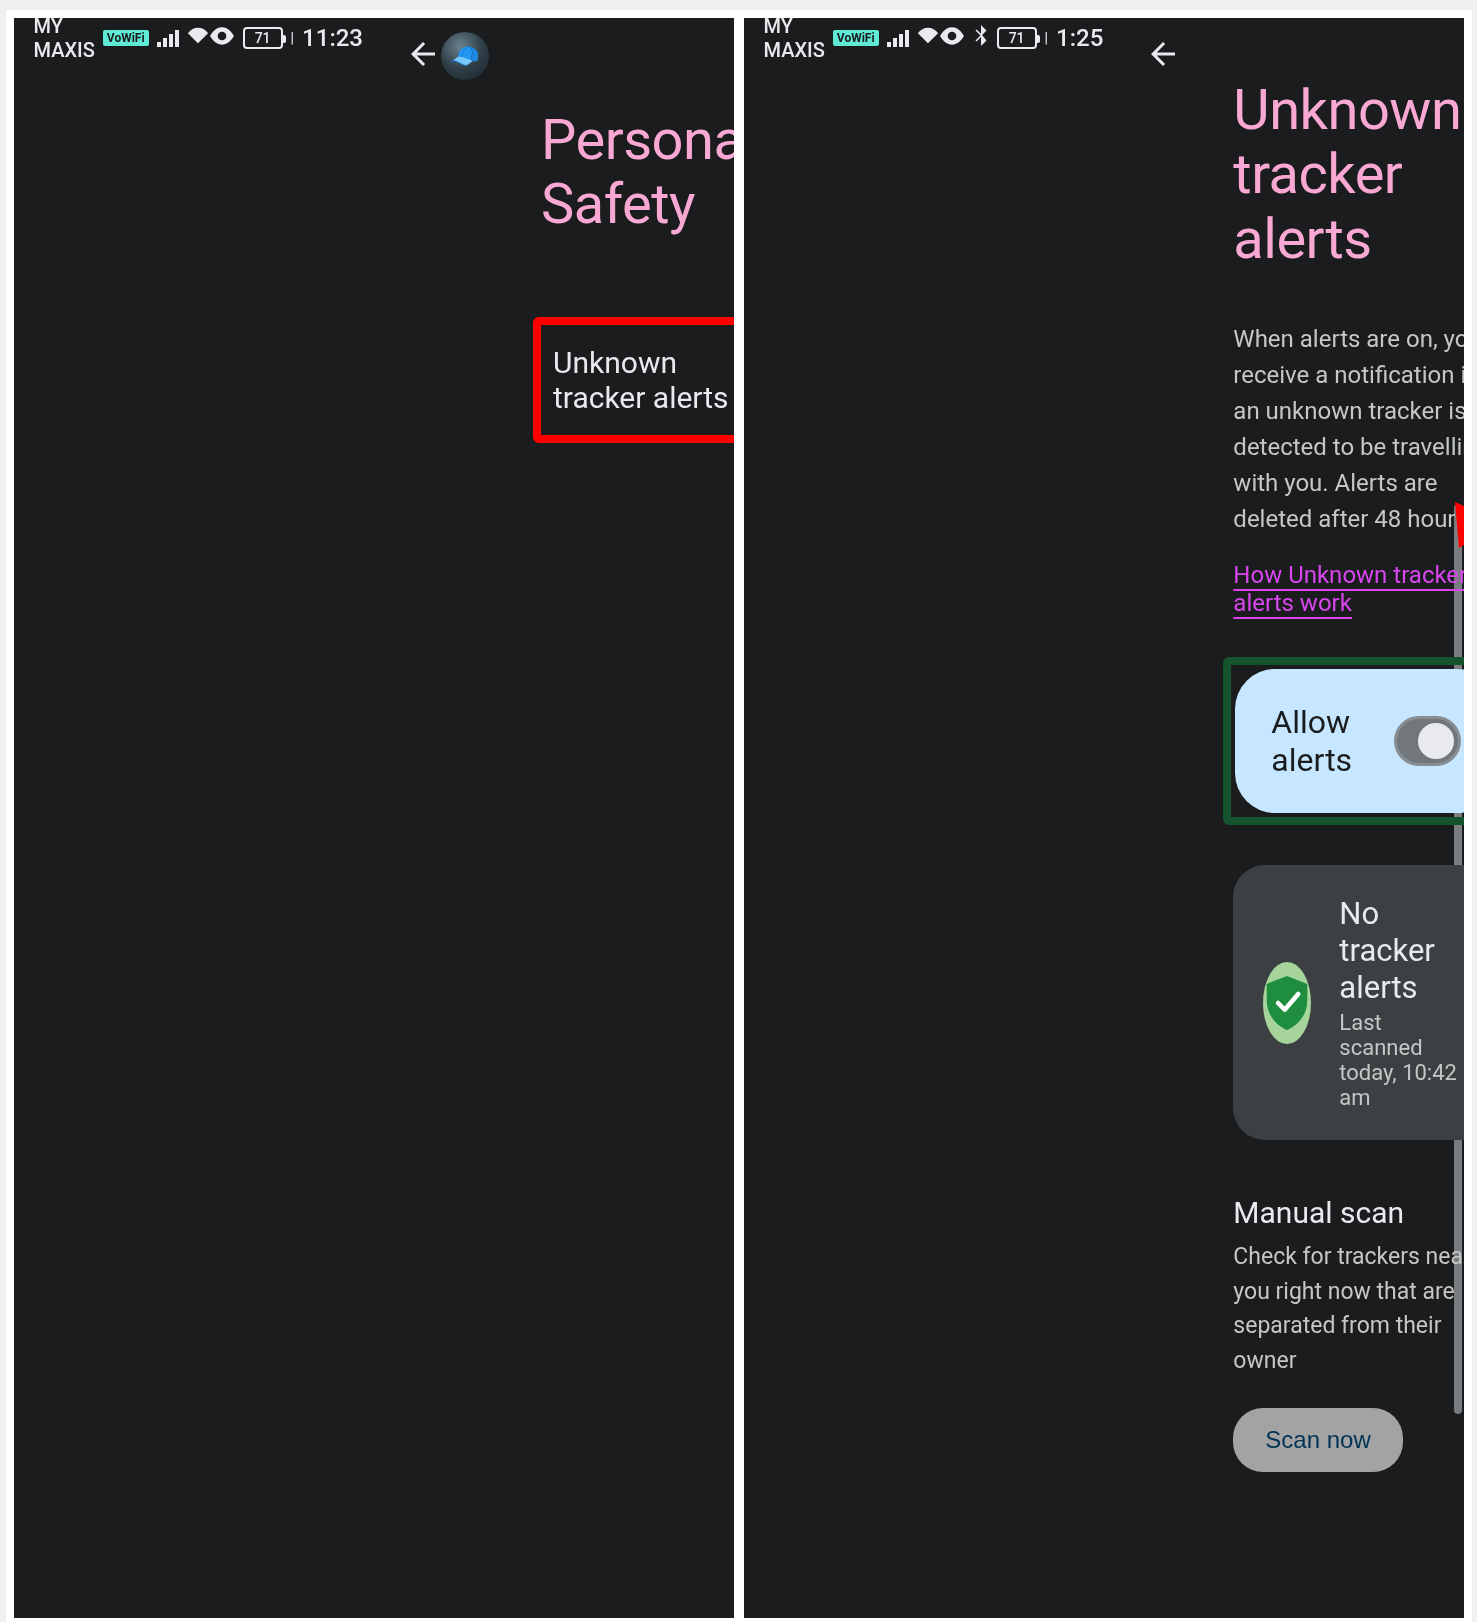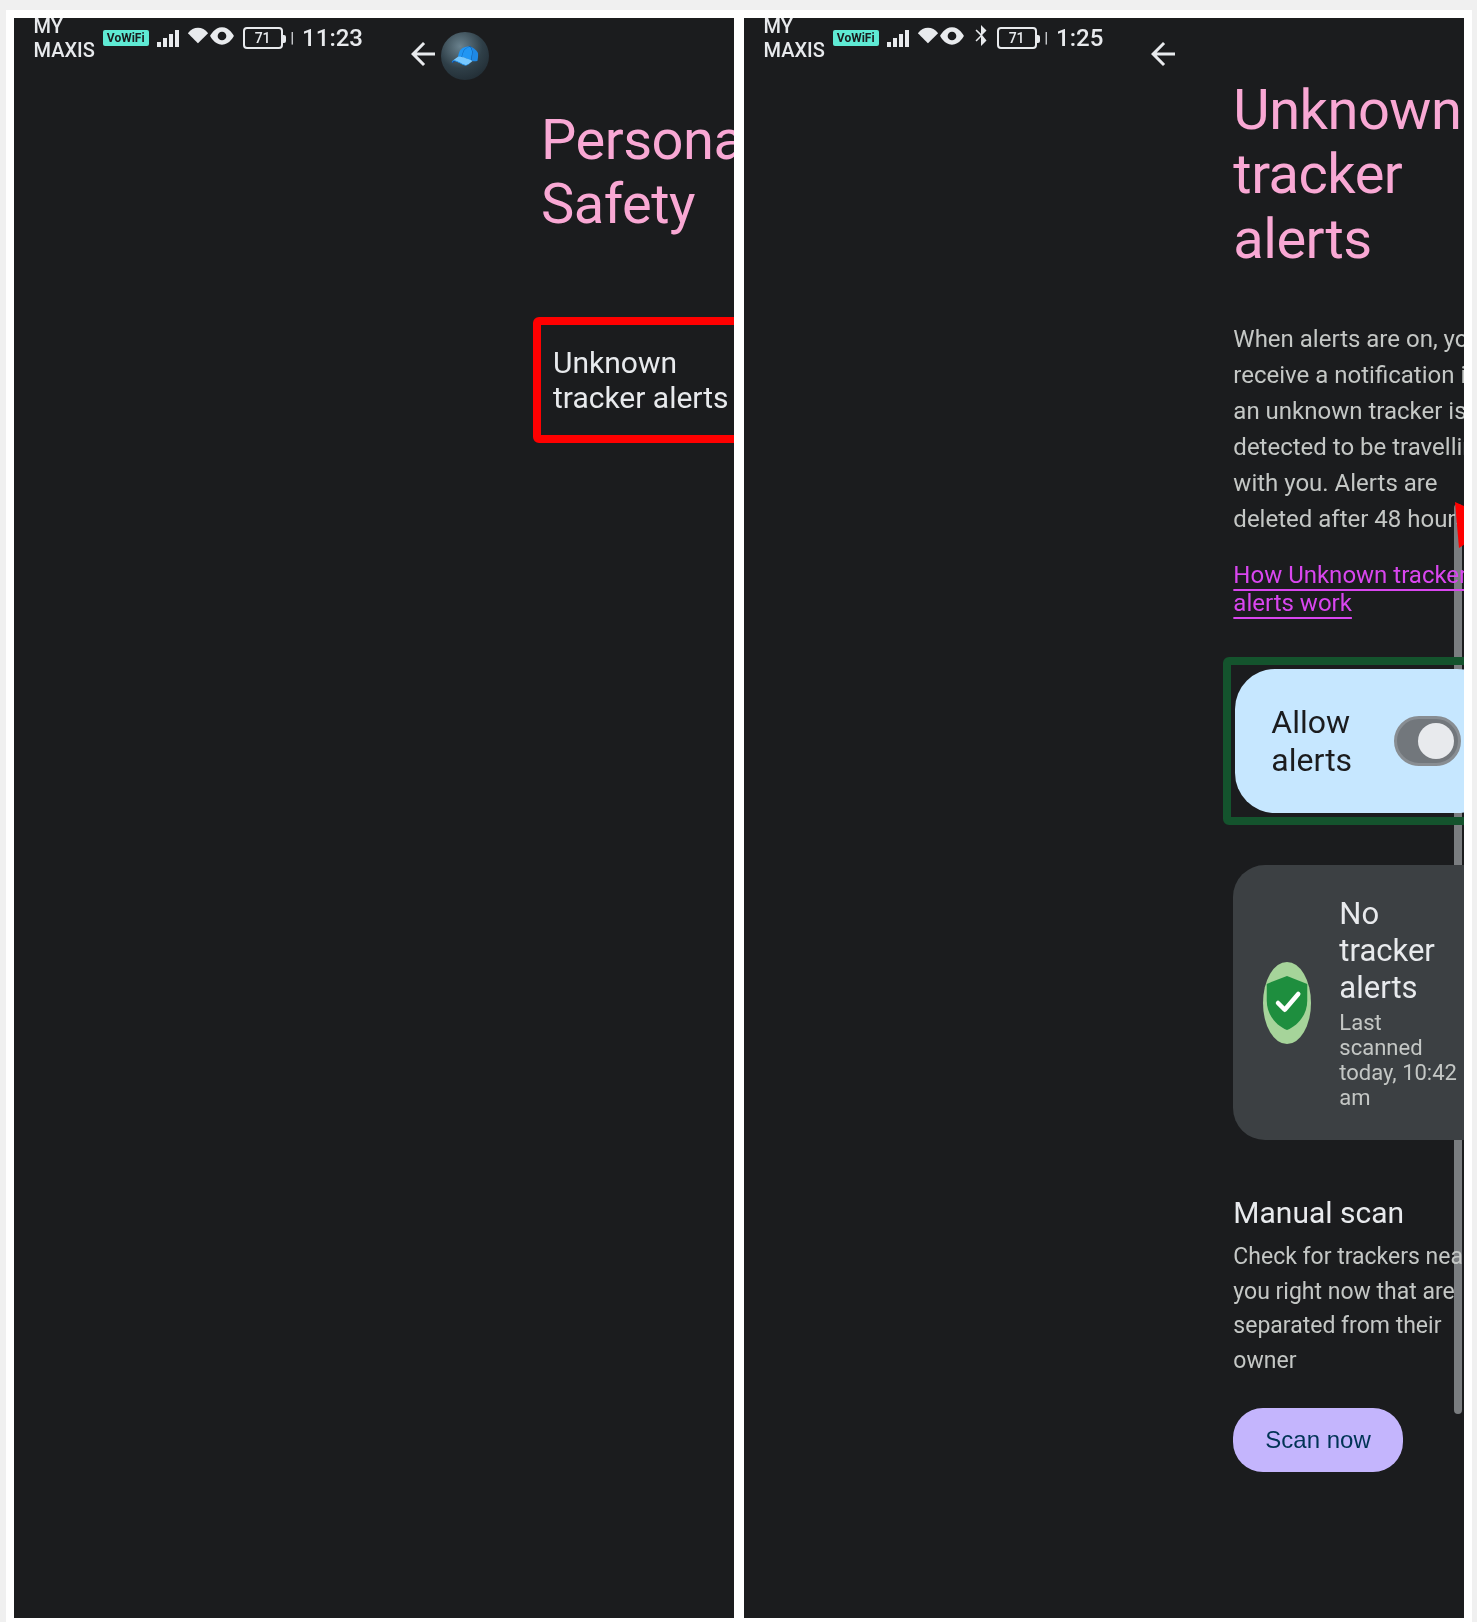--- a/index.html
+++ b/index.html
@@ -173,21 +173,21 @@
     width: 82px; height: 82px;
     border-radius: 50%;
     background: #a6d49a;
     display: flex; align-items: center; justify-content: center;
   }
   .status-card .titles .t1 { font-size: 31px; color: #e8eaed; }
   .status-card .titles .t2 { font-size: 22px; color: #c4c7c5; margin-top: 4px; }
   .section-head { font-size: 30px; color: #e8eaed; margin-bottom: 10px; margin-top: 20px; }
   .section-sub { font-size: 23px; color: #c4c7c5; line-height: 1.5; margin-bottom: 30px; }
   .scan-btn {
-    background: #c4b5fd;
+    background: #a3a3a3;
     color: #003355;
     font-size: 24px;
     font-weight: 500;
     padding: 18px 32px;
     border-radius: 30px;
     display: inline-block;
     border: none;
   }
   .nav-bar {
     height: 70px;

